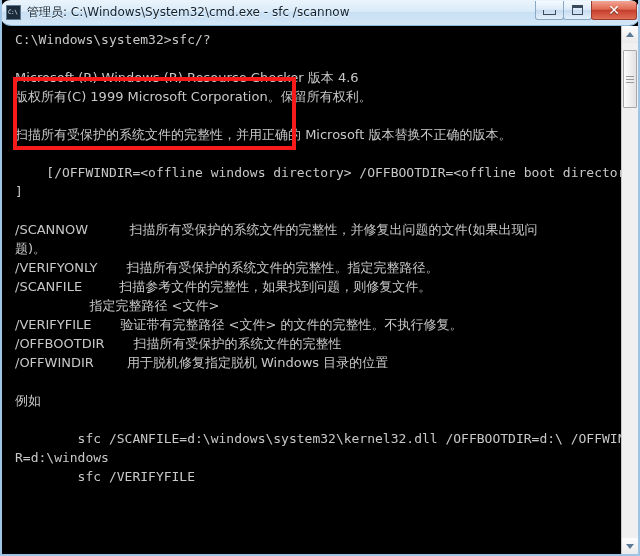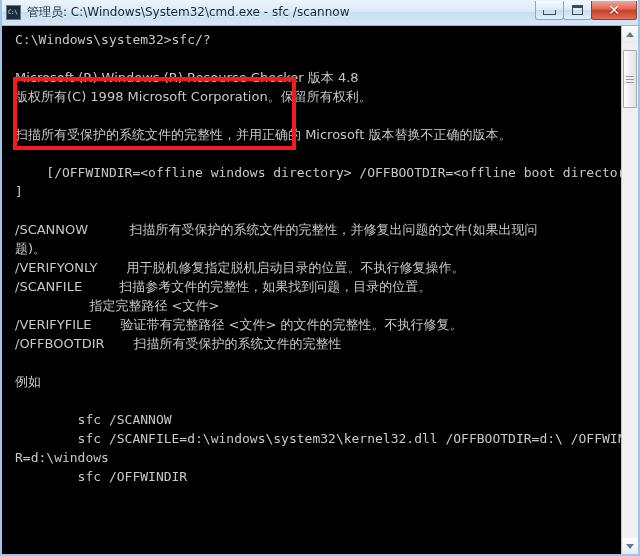--- a/index.html
+++ b/index.html
@@ -21,20 +21,21 @@
   .titlebar{
     position:relative;
     height:26px;
     box-sizing:border-box;
     background:linear-gradient(to bottom,#eaf4fc 0%,#dbebf8 45%,#c9e0f4 50%,#d3e6f7 100%);
     border-bottom:1px solid #8fb6d6;
     display:flex;align-items:center;
     margin:0 -2px;
     padding-left:6px;
     overflow:hidden;
+    border-radius:11px;
   }
   .tb-icon{
     width:15px;height:15px;flex:0 0 auto;
     background:#1b2b3a;
     border:1px solid #5d7b93;
     box-sizing:border-box;
     position:relative;
     margin-right:6px;
   }
   .tb-icon i{
@@ -159,42 +160,42 @@
         <span class="glyph-close">✕</span>
       </div>
     </div>
   </div>
 
   <div class="console">
 
     <div class="screen" id="screen">
         <div class="line">C:\Windows\system32&gt;sfc/?</div>
         <div class="line">&nbsp;</div>
-        <div class="line cjk">Microsoft (R) Windows (R) Resource Checker 版本 4.8</div>
-        <div class="line cjk">版权所有(C) 1998 Microsoft Corporation。保留所有权利。</div>
+        <div class="line cjk">Microsoft (R) Windows (R) Resource Checker 版本 4.6</div>
+        <div class="line cjk">版权所有(C) 1999 Microsoft Corporation。保留所有权利。</div>
         <div class="line">&nbsp;</div>
         <div class="line cjk">扫描所有受保护的系统文件的完整性，并用正确的 Microsoft 版本替换不正确的版本。</div>
         <div class="line">&nbsp;</div>
         <div class="line">    [/OFFWINDIR=&lt;offline windows directory&gt; /OFFBOOTDIR=&lt;offline boot directory&gt;</div>
         <div class="line">]</div>
         <div class="line">&nbsp;</div>
         <div class="line cjk">/SCANNOW          扫描所有受保护的系统文件的完整性，并修复出问题的文件(如果出现问</div>
         <div class="line cjk">题)。</div>
-        <div class="line cjk">/VERIFYONLY       用于脱机修复指定脱机启动目录的位置。不执行修复操作。</div>
-        <div class="line cjk">/SCANFILE         扫描参考文件的完整性，如果找到问题，目录的位置。</div>
+        <div class="line cjk">/VERIFYONLY       扫描所有受保护的系统文件的完整性。指定完整路径。</div>
+        <div class="line cjk">/SCANFILE         扫描参考文件的完整性，如果找到问题，则修复文件。</div>
         <div class="line cjk">                  指定完整路径 &lt;文件&gt;</div>
         <div class="line cjk">/VERIFYFILE       验证带有完整路径 &lt;文件&gt; 的文件的完整性。不执行修复。</div>
         <div class="line cjk">/OFFBOOTDIR       扫描所有受保护的系统文件的完整性</div>
+        <div class="line cjk">/OFFWINDIR        用于脱机修复指定脱机 Windows 目录的位置</div>
         <div class="line">&nbsp;</div>
         <div class="line cjk">例如</div>
         <div class="line">&nbsp;</div>
-        <div class="line">        sfc /SCANNOW</div>
         <div class="line">        sfc /SCANFILE=d:\windows\system32\kernel32.dll /OFFBOOTDIR=d:\ /OFFWINDI</div>
         <div class="line">R=d:\windows</div>
-        <div class="line">        sfc /OFFWINDIR</div>
+        <div class="line">        sfc /VERIFYFILE</div>
         <div class="line">&nbsp;</div>
       </div>
 
     <div class="redbox"></div>
 
     <div class="scrollbar">
       <div class="sb-arrow up">
         <span class="tri up"></span>
       </div>
       <div class="sb-thumb">

